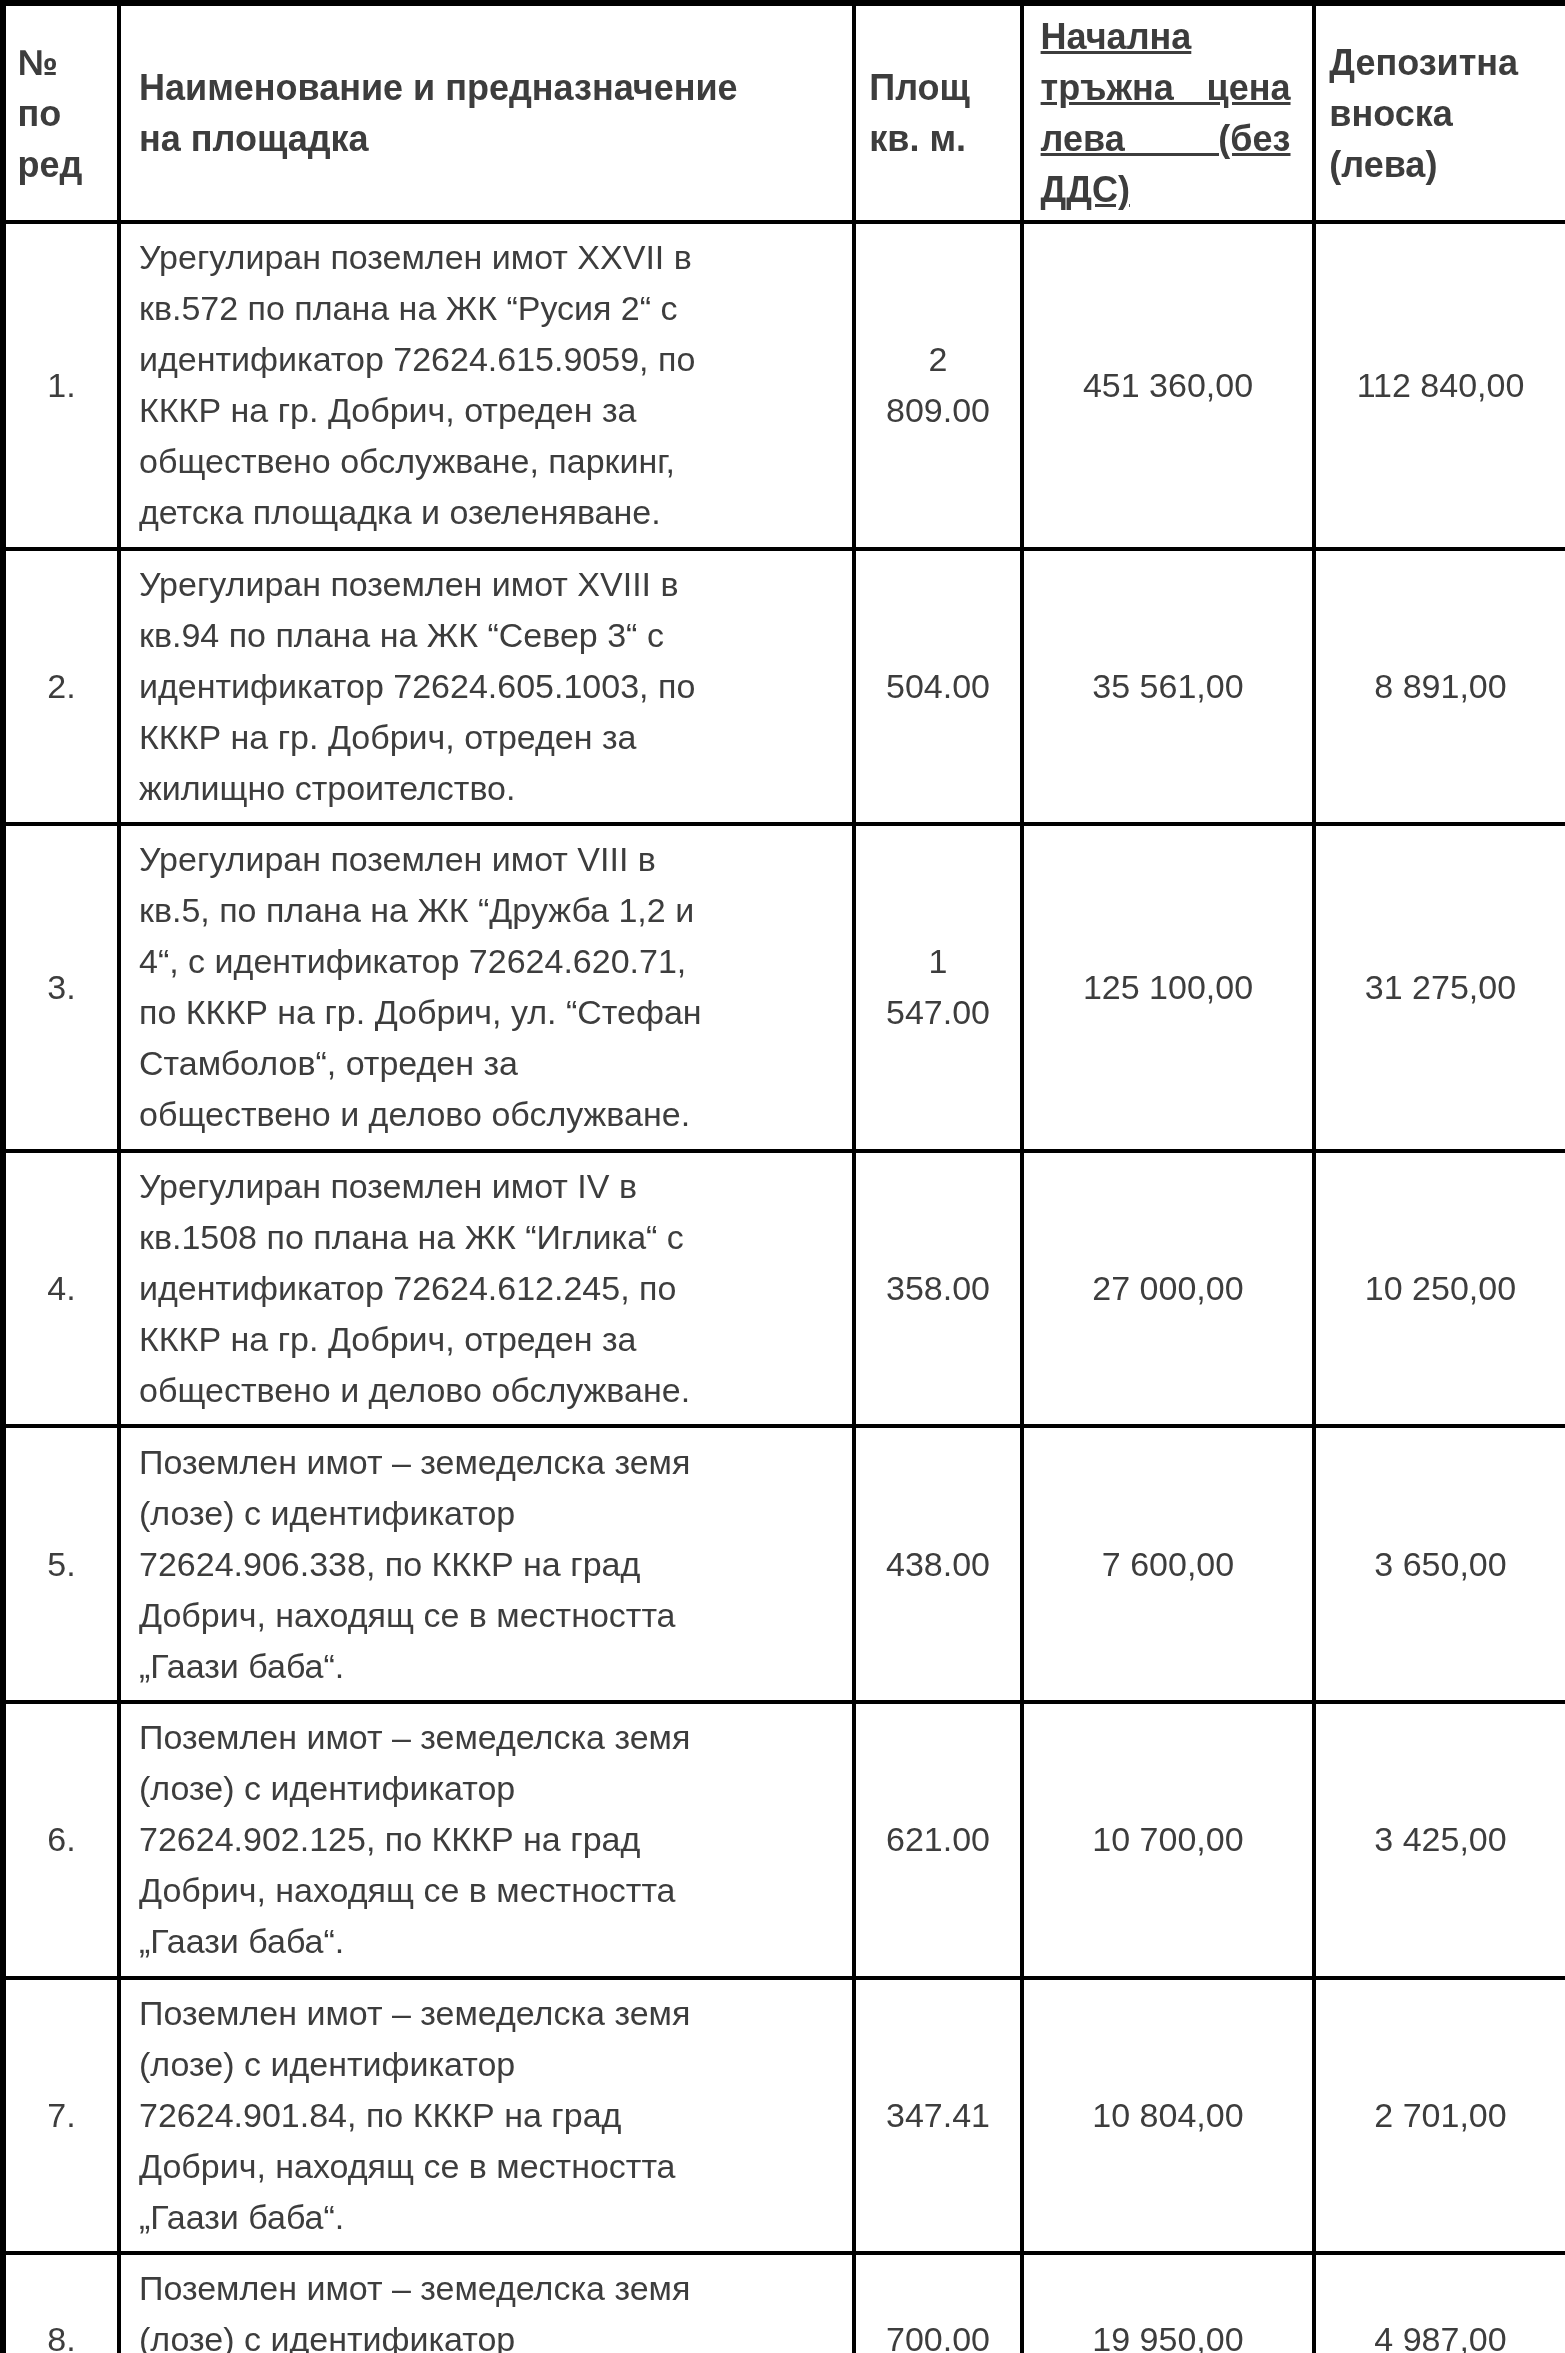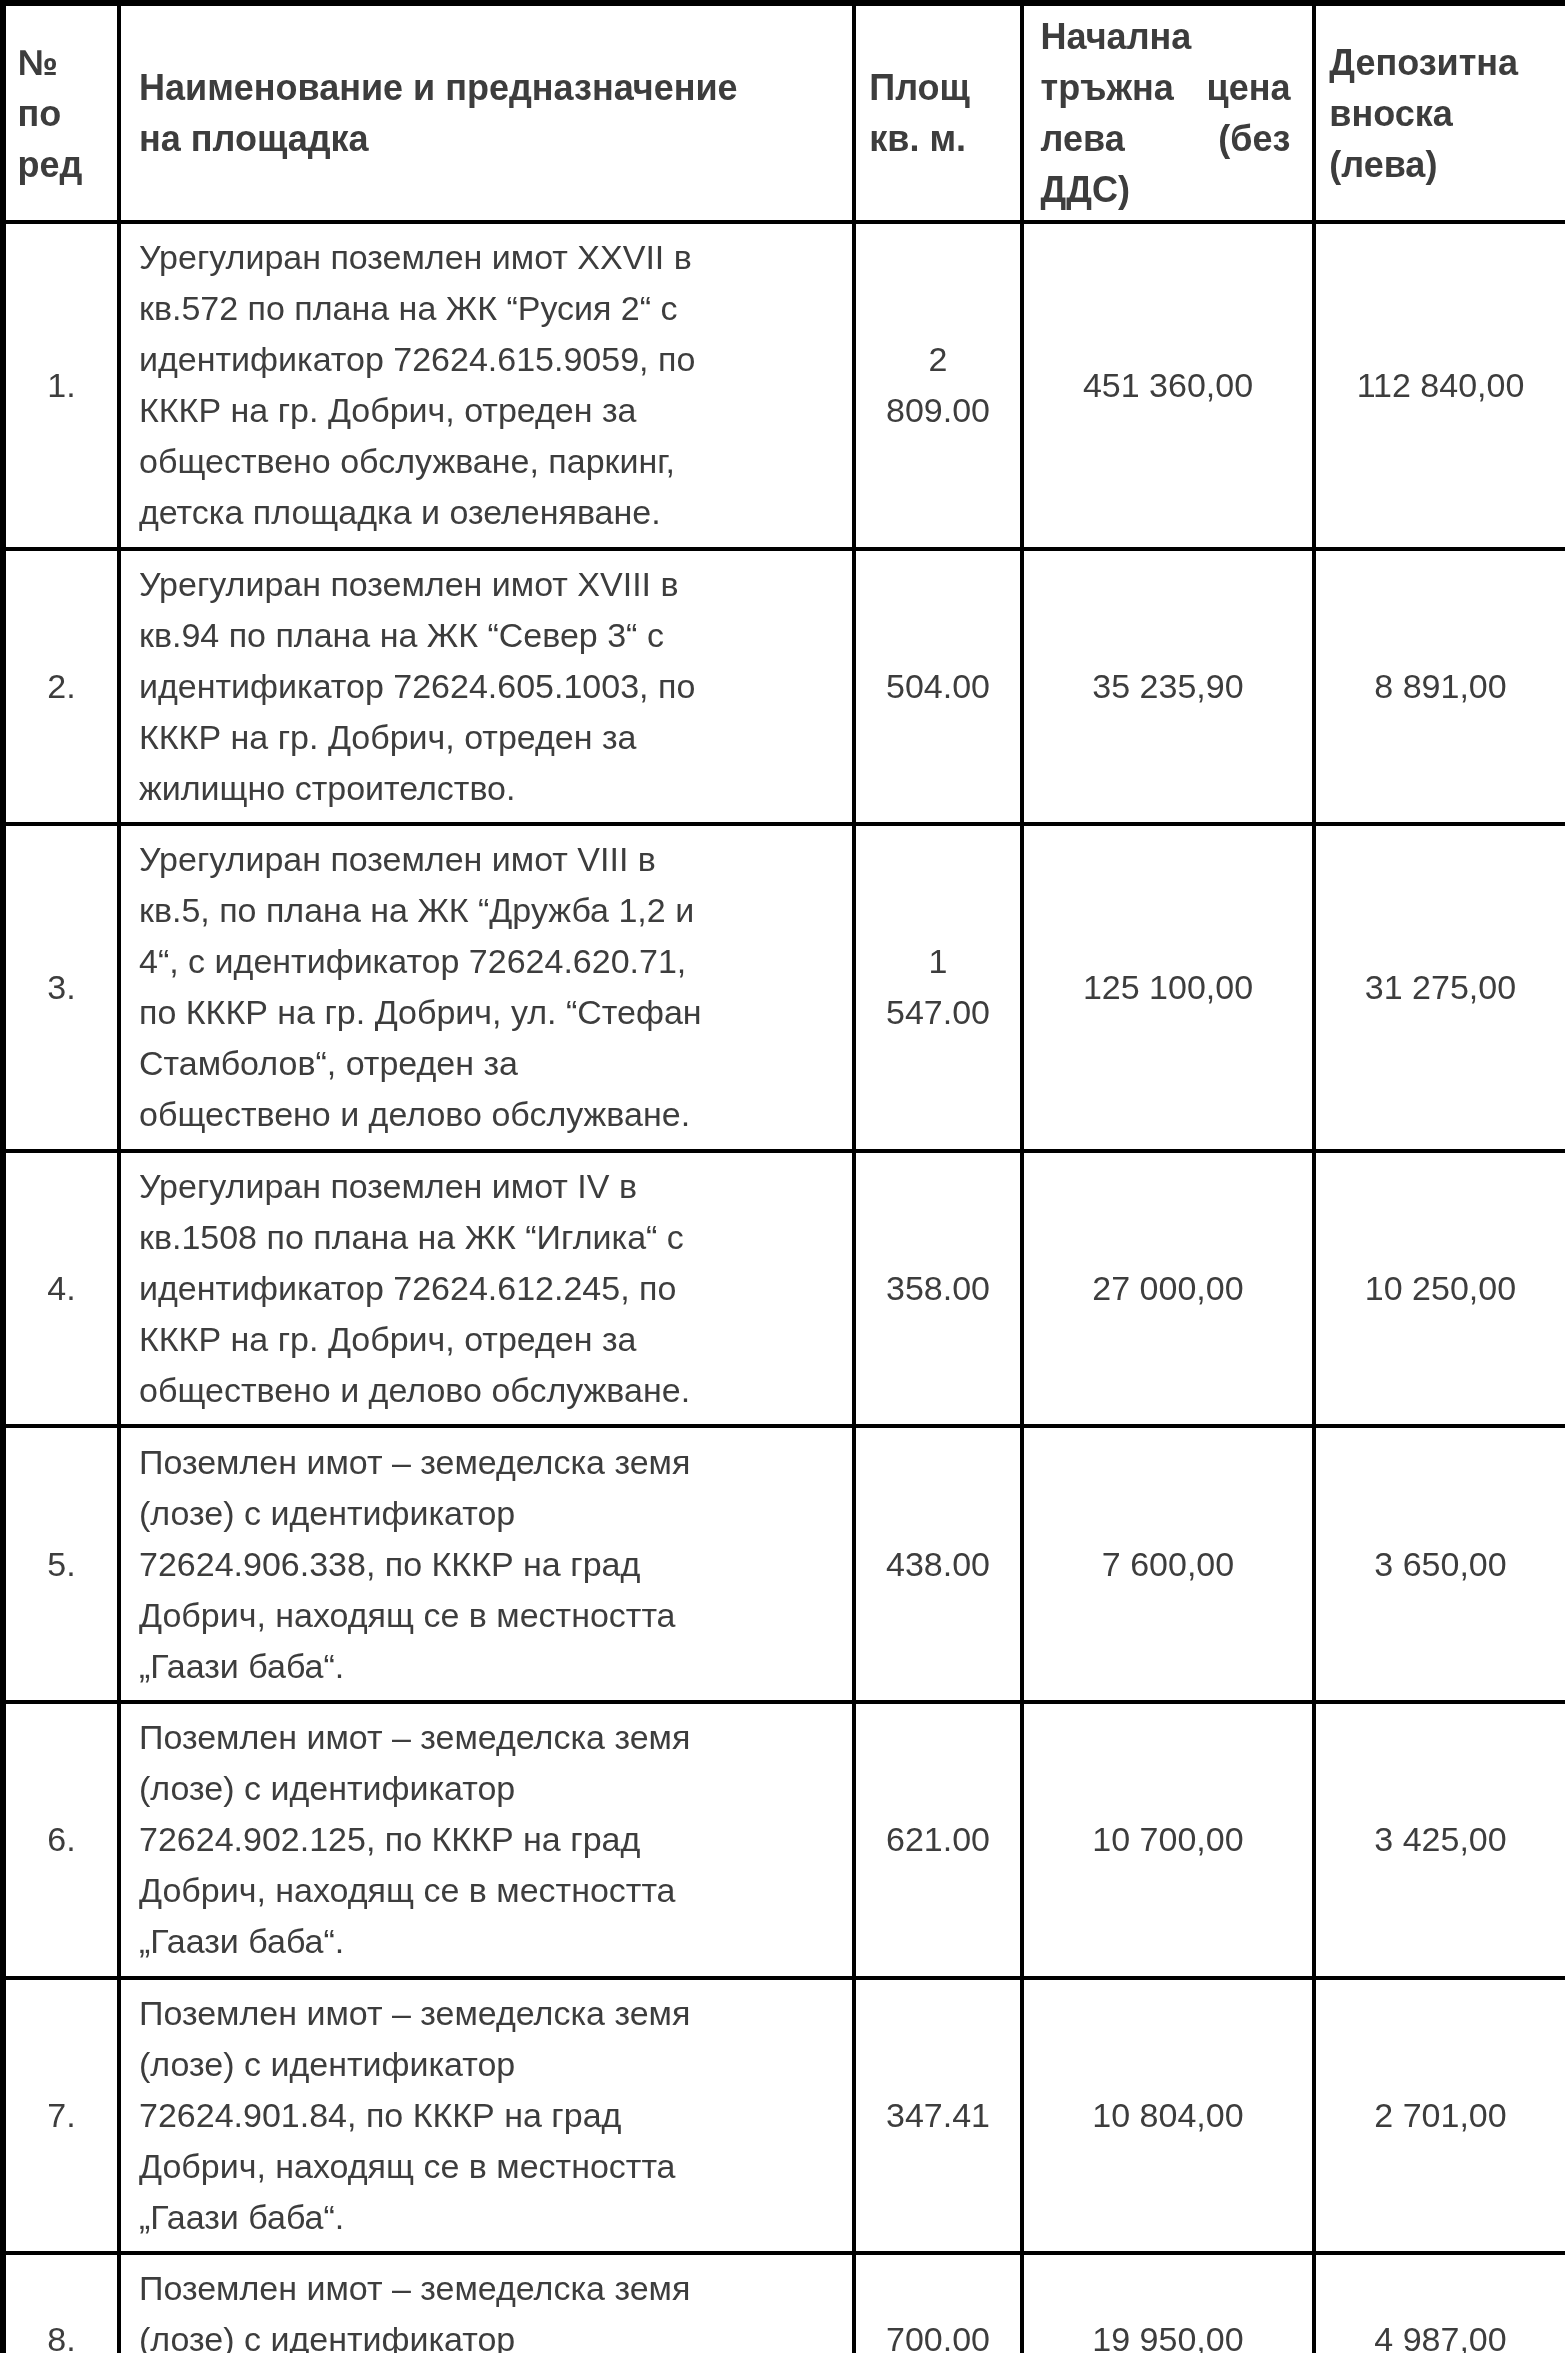--- a/index.html
+++ b/index.html
@@ -47,20 +47,21 @@
     white-space: pre-line;
     padding: 5px 8.3px 5px 13.3px;
   }
   th.h-num   { padding-left: 11.6px; }
   th.h-name  { padding-left: 18px; }
   th.h-price {
     text-align: left;
     text-align-last: justify;
     padding-right: 21.5px;
     padding-left: 16.6px;
+    text-decoration: underline;
   }
 
   td.c-cell {
     font-size: 34px;
     line-height: 51px;
   }
   td.c-num {
     text-align: center;
     white-space: pre-line;
   }
@@ -119,21 +120,21 @@
       <td class="c-cell c-deposit">112 840,00</td>
     </tr>
     <tr style="height:263px">
       <td class="c-cell c-num">2.</td>
       <td class="c-cell c-name">Урегулиран поземлен имот XVIII в
 кв.94 по плана на ЖК “Север 3“ с
 идентификатор 72624.605.1003, по
 КККР на гр. Добрич, отреден за
 жилищно строителство.</td>
       <td class="c-cell c-area">504.00</td>
-      <td class="c-cell c-price">35 235,90</td>
+      <td class="c-cell c-price">35 561,00</td>
       <td class="c-cell c-deposit">8 891,00</td>
     </tr>
     <tr style="height:308px">
       <td class="c-cell c-num">3.</td>
       <td class="c-cell c-name">Урегулиран поземлен имот VIII в
 кв.5, по плана на ЖК “Дружба 1,2 и
 4“, с идентификатор 72624.620.71,
 по КККР на гр. Добрич, ул. “Стефан
 Стамболов“, отреден за
 обществено и делово обслужване.</td>

